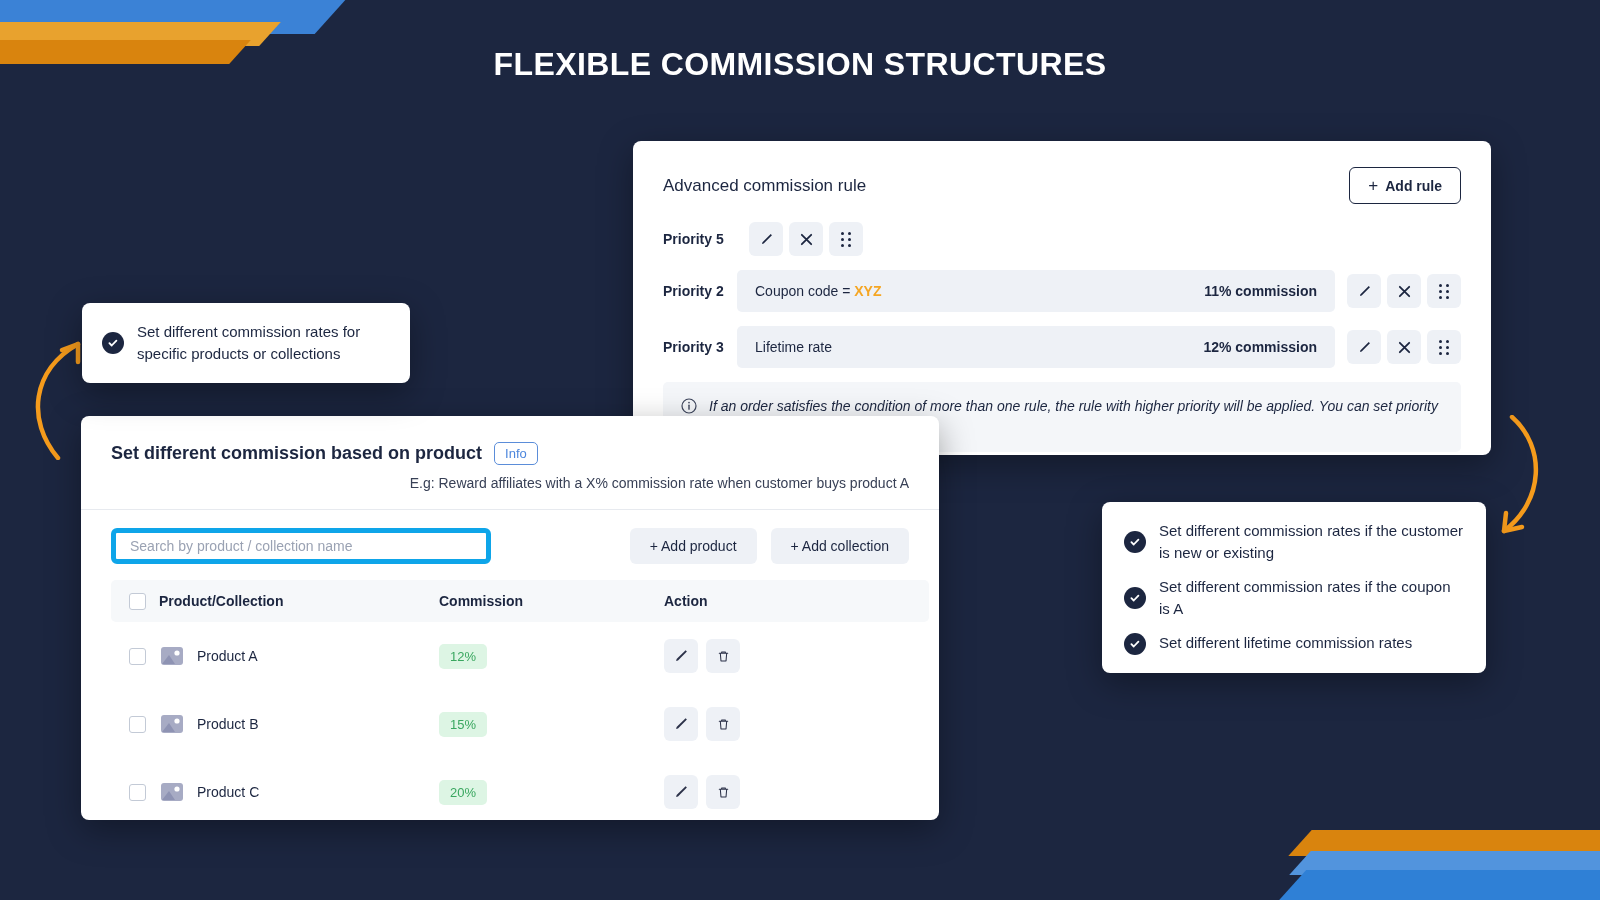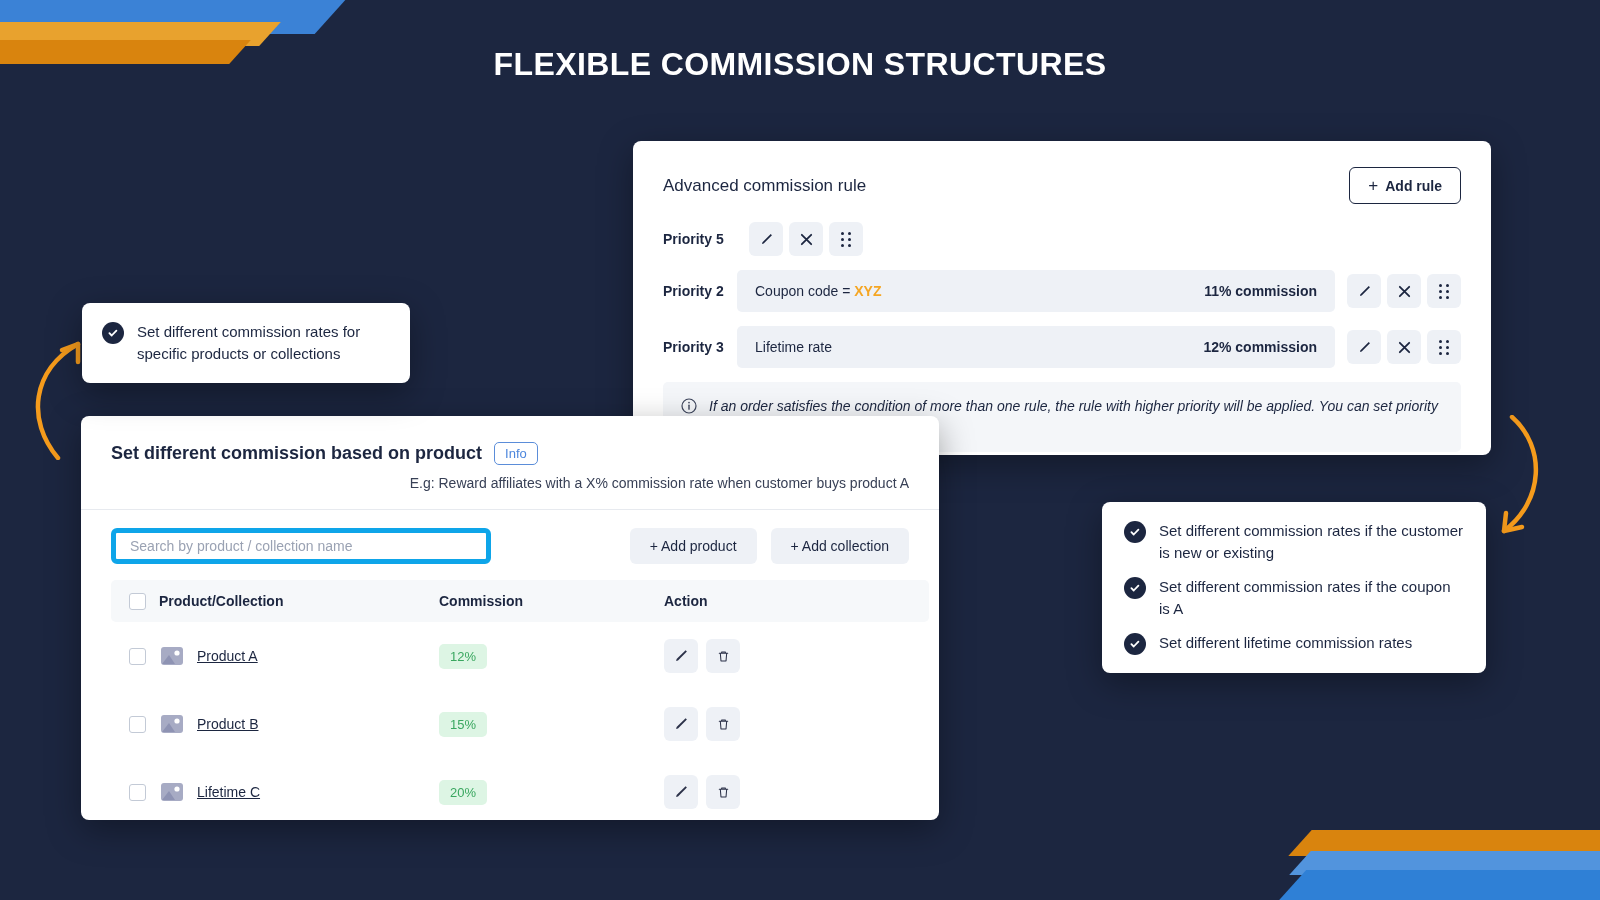--- a/index.html
+++ b/index.html
@@ -155,21 +155,21 @@
     color: #1c2640; cursor: pointer; font-family: "Liberation Sans", sans-serif;
   }
 
   table.products { width: 818px; margin: 0 30px; border-collapse: collapse; }
   table.products thead th {
     background: #f6f8fa; font-size: 14px; font-weight: bold; color: #1c2640;
     text-align: left; height: 42px; padding: 0;
   }
   table.products thead th:first-child { padding-left: 18px; border-radius: 5px 0 0 5px; }
   table.products thead th:last-child  { border-radius: 0 5px 5px 0; }
-  table.products tbody td { height: 68px; padding: 0; font-size: 14px; color: #1c2640; text-decoration: underline; }
+  table.products tbody td { height: 68px; padding: 0; font-size: 14px; color: #1c2640; }
   table.products tbody td:first-child { padding-left: 18px; }
 
   .cbx {
     width: 17px; height: 17px; border: 1px solid #c3cad6; border-radius: 3px;
     background: #fff; display: inline-block; cursor: pointer; vertical-align: middle;
   }
   .prod-cell { display: flex; align-items: center; gap: 12px; }
   .thumb {
     width: 26px; height: 26px; border-radius: 4px;
     display: flex; align-items: center; justify-content: center;
@@ -181,21 +181,21 @@
   .row-acts { display: flex; gap: 8px; }
   .row-act {
     width: 34px; height: 34px; border-radius: 6px; background: #eef1f6;
     display: flex; align-items: center; justify-content: center; cursor: pointer;
   }
 
   
   #callout-left  { left: 82px;  top: 303px; width: 328px; padding: 18px 20px; }
   #callout-right { left: 1102px; top: 502px; width: 384px; padding: 18px 22px; }
 
-  .callout-item { display: flex; gap: 13px; align-items: flex-start; margin-bottom: 12px; }
+  .callout-item { display: flex; gap: 13px; align-items: center; margin-bottom: 12px; }
   .callout-item:last-child { margin-bottom: 0; }
   .check-circle {
     width: 22px; height: 22px; border-radius: 50%; background: #1c2640;
     flex: 0 0 auto; display: flex; align-items: center; justify-content: center;
     margin-top: 1px;
   }
   .callout-text { font-size: 15px; color: #1c2640; line-height: 1.46; }
 </style>
 </head>
 <body>
@@ -433,21 +433,21 @@
         <td><span class="cbx"></span></td>
         <td>
           <div class="prod-cell">
             <span class="thumb">
               <svg width="26" height="26" viewBox="0 0 26 26">
                 <rect x="2" y="4" width="22" height="18" rx="3" fill="#a7abc4"></rect>
                 <circle cx="18" cy="10" r="2.6" fill="#fff"></circle>
                 <path d="M3 21 L10 12 L16 21 Z" fill="#8e93b3"></path>
               </svg>
             </span>
-            <span>Lifetime C</span>
+            <span>Product C</span>
           </div>
         </td>
         <td>
           <span class="pct-badge">20%</span>
         </td>
         <td>
           <div class="row-acts">
             <div class="row-act">
               <svg width="16" height="16" viewBox="0 0 16 16">
                   <path d="M12.6 2.2 L13.9 3.5 L5 12.4 L3.1 12.9 L3.6 11z" fill="#2b3148"></path>

